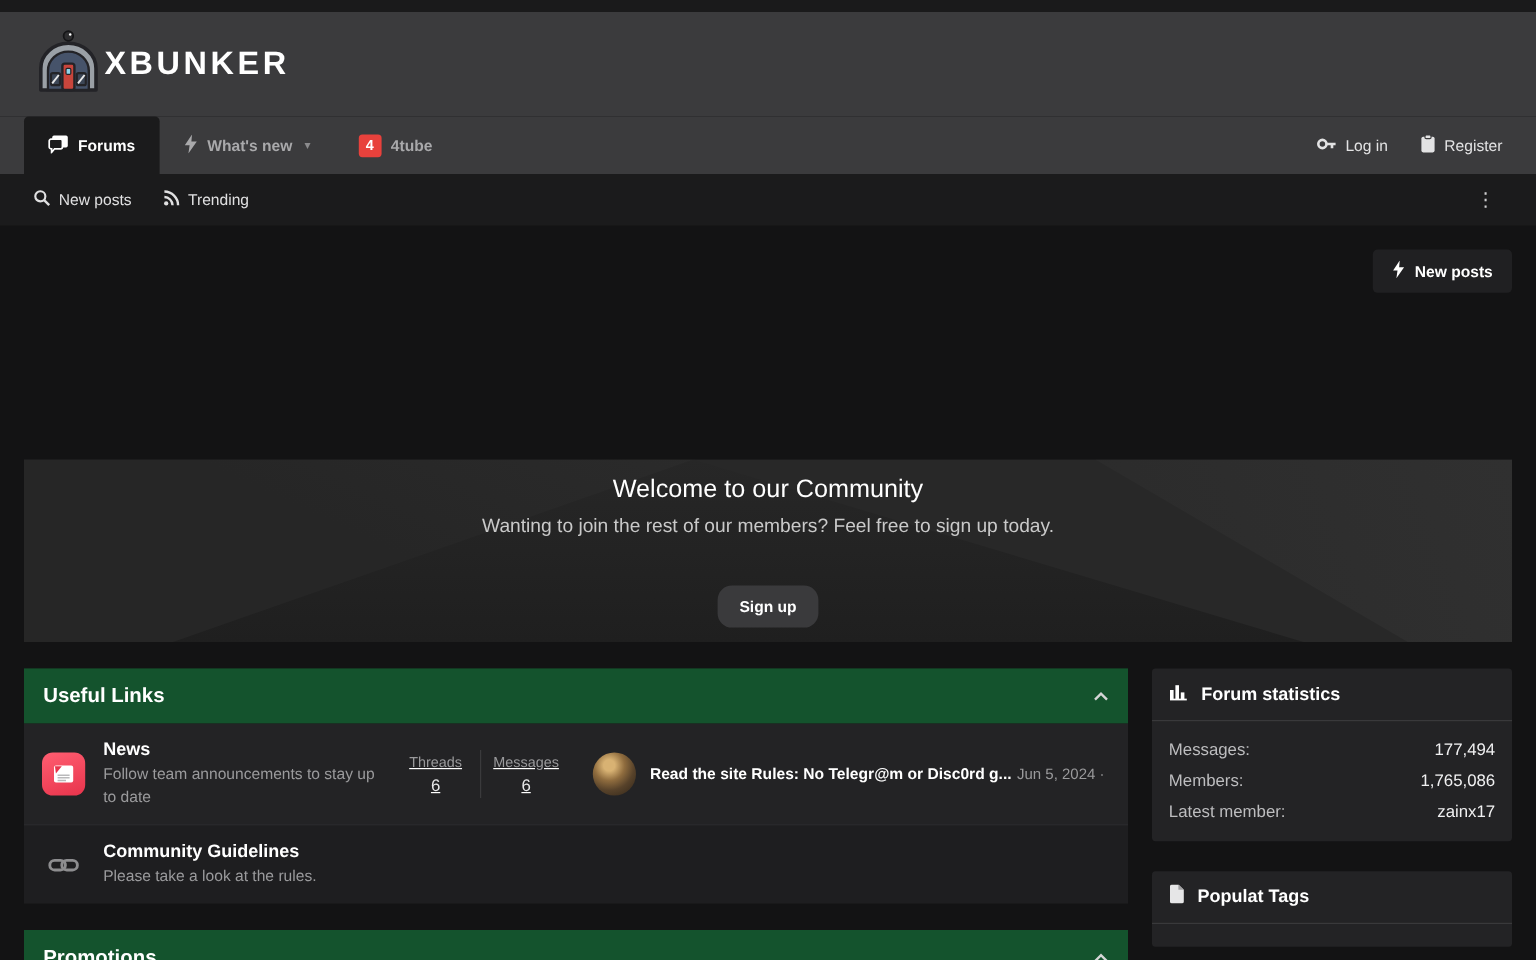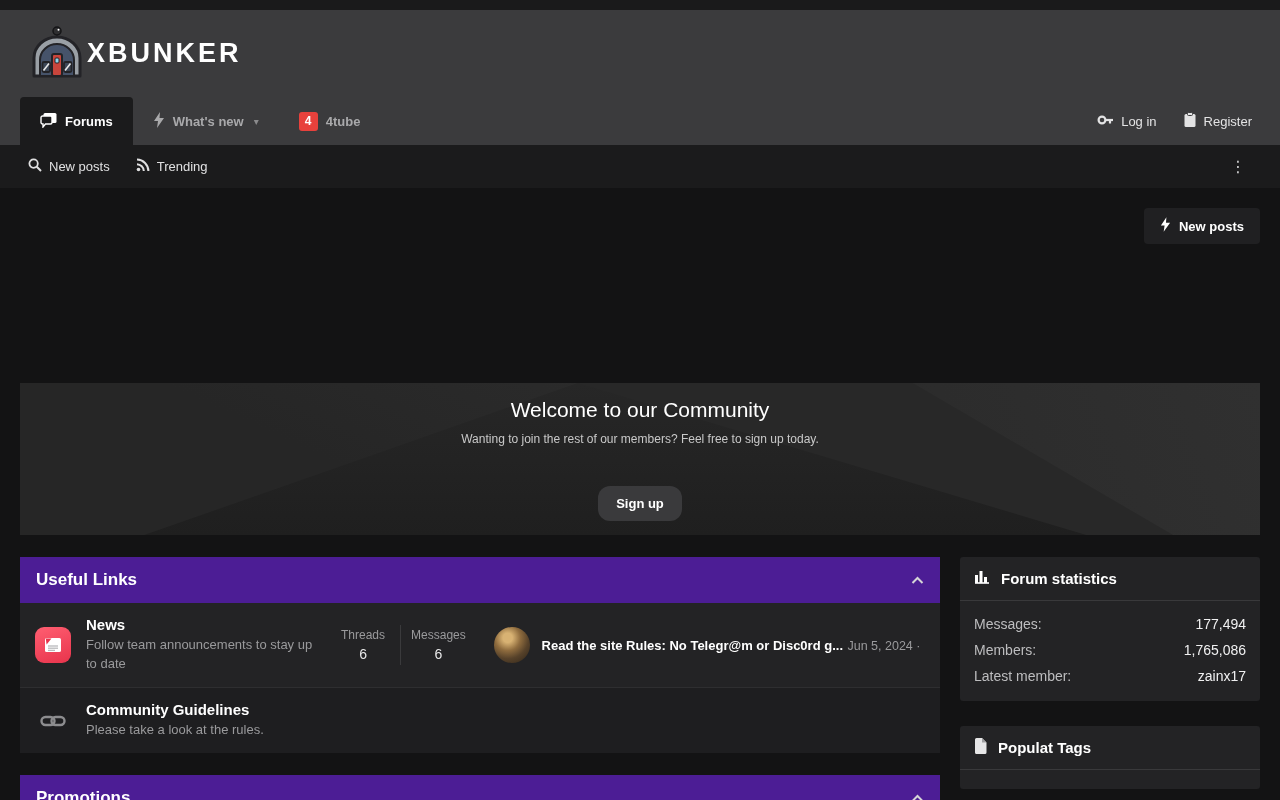--- a/index.html
+++ b/index.html
@@ -32,39 +32,39 @@
   .newposts-btn { position:absolute; right:20px; top:20px; display:flex; align-items:center; gap:8px;
     background:#202022; border-radius:4px; padding:9px 16px; font-size:13px; font-weight:700; color:#fff; cursor:pointer; }
 
   .banner { position:absolute; left:20px; right:20px; top:195px; height:152px; background:#282828; overflow:hidden;
     display:flex; flex-direction:column; align-items:center; justify-content:center; }
   .banner .shape { position:absolute; inset:0; }
   .shape.s1 { background:linear-gradient(205deg,#323232, #262626 70%); clip-path:polygon(0 0, 45% 0, 10% 100%, 0 100%); }
   .shape.s2 { background:linear-gradient(180deg,#272727,#1f1f1f); clip-path:polygon(45% 0, 86% 100%, 10% 100%); }
   .shape.s3 { background:linear-gradient(250deg,#303030,#242424 75%); clip-path:polygon(72% 0, 100% 0, 100% 100%, 93% 100%); }
   .banner-title { position:relative; font-size:21px; font-weight:400; color:#fff; margin-bottom:10px; }
-  .banner-sub { position:relative; font-size:12px; color:#c9c9c9; }
+  .banner-sub { position:relative; font-size:16px; color:#c9c9c9; }
   .signup-btn { position:relative; margin-top:40px; background:#3a3a3c; border-radius:12px; padding:10px 18px;
     font-size:13px; font-weight:700; color:#fff; cursor:pointer; }
 
-  .block-hdr { height:46px; background:#4c1d95; display:flex; align-items:center; justify-content:space-between; padding:0 16px; }
+  .block-hdr { height:46px; background:#14532d; display:flex; align-items:center; justify-content:space-between; padding:0 16px; }
   .block-hdr .title { font-size:17px; font-weight:700; color:#fff; }
   .chev { cursor:pointer; display:flex; align-items:center; }
 
   .main-col { position:absolute; left:20px; top:369px; width:920px; }
 
   .node-row { display:flex; align-items:center; padding:0 15px; }
   .row-news { background:#232325; height:85px; border-bottom:1px solid #2e2e30; }
   .row-cg { background:#1e1e20; height:65px; }
   .node-icon { width:36px; height:36px; flex:0 0 36px; border-radius:9px; display:flex; align-items:center; justify-content:center; }
   .news-icon { background:linear-gradient(160deg,#ff5e71,#e8344c); }
   .node-main { margin-left:15px; width:245px; }
   .node-title { font-size:15px; font-weight:700; color:#fff; margin-bottom:3px; }
   .node-desc { font-size:13px; color:#9a9a9c; line-height:1.45; }
-  .node-stat { width:76px; text-align:center; }
+  .node-stat { width:76px; text-align:center;text-decoration:underline; }
   .node-stat .lbl { font-size:12px; color:#9a9a9c; margin-bottom:4px; }
   .node-stat .val { font-size:14px; color:#e8e8e9; }
   .vdiv { width:1px; height:40px; background:#3a3a3c; }
   .latest { display:flex; align-items:center; gap:12px; margin-left:18px; min-width:0; }
   .avatar { width:36px; height:36px; border-radius:50%; flex:0 0 36px;
     background:radial-gradient(circle at 38% 30%, #d8b273 0 14%, #8f6c3e 38%, #57422a 62%, #2c2217 100%); }
   .latest-txt { min-width:0; white-space:nowrap; overflow:hidden; }
   .latest-title { font-size:13px; font-weight:700; color:#fff; }
   .latest-meta { font-size:12.5px; color:#9a9a9c; }
 

